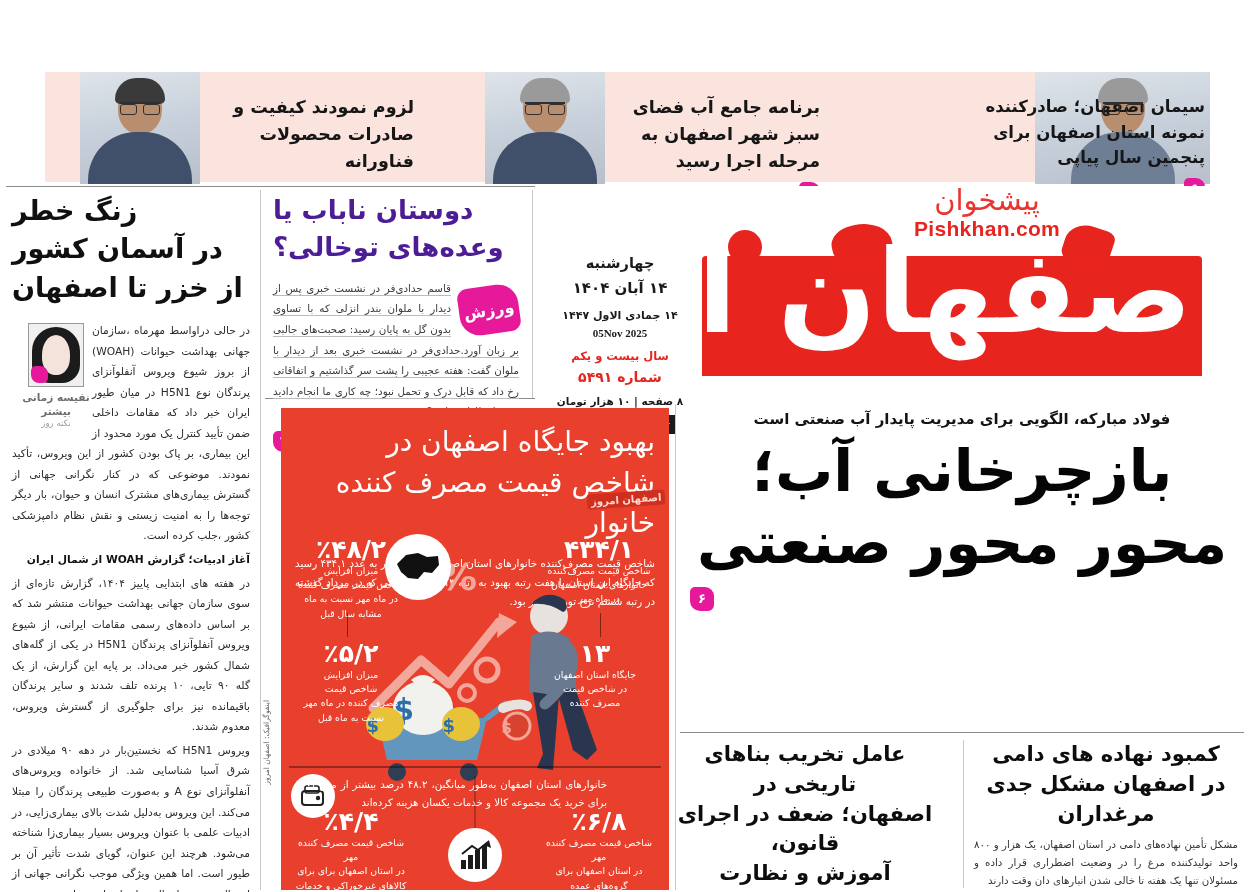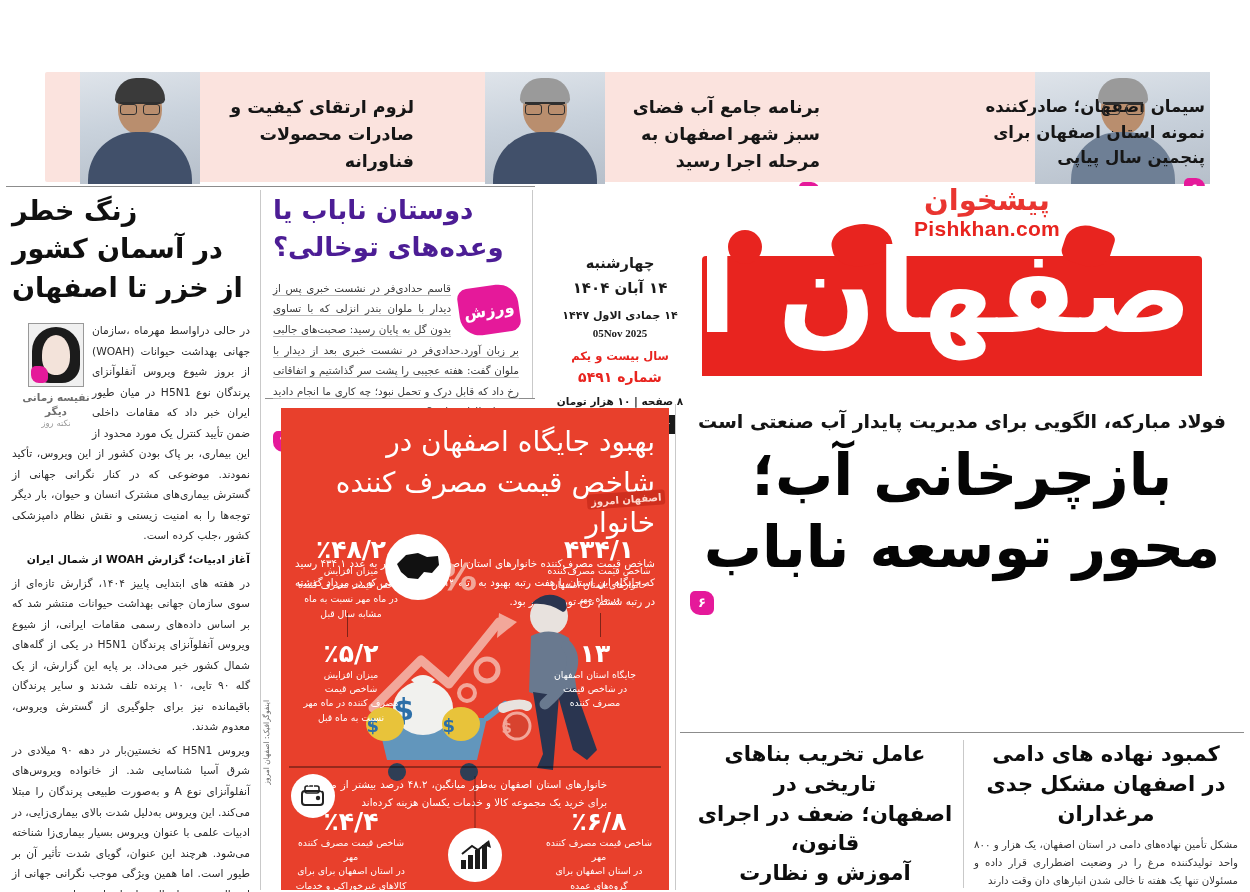--- a/index.html
+++ b/index.html
@@ -188,21 +188,21 @@
   .pishkhan-wm {
     position: absolute;
     right: 190px; top: 0px;
     text-align: center;
     z-index: 5;
     pointer-events: none;
   }
   .pishkhan-fa {
     color: #e8241f;
     font-size: 29px;
-    font-weight: bold;
+    font-weight: normal;
     opacity: .92;
     line-height: 1;
   }
   .pishkhan-en {
     color: #e8241f;
     font-size: 21px;
     font-weight: bold;
     letter-spacing: .3px;
     margin-top: 2px;
     font-family: Liberation Sans, sans-serif;
@@ -436,21 +436,21 @@
   .art-layer { position: absolute; inset: 0; pointer-events: none; }
 
   
   .main-story {
     position: absolute;
     right: 0px; top: 402px;
     width: 576px; height: 330px;
     padding: 8px 12px 0 12px;
   }
   .ms-kicker {
-    font-size: 19px;
+    font-size: 15px;
     font-weight: bold;
     text-align: center;
     color: #141414;
     margin-bottom: 8px;
   }
   .ms-head {
     font-size: 58px;
     font-weight: bold;
     line-height: 1.24;
     text-align: center;
@@ -472,21 +472,21 @@
   .ms-badge-row .pagebadge { position: absolute; left: 4px; top: -2px; }
 
   
   .box {
     position: absolute;
     top: 736px;
     height: 154px;
     padding: 4px 12px 0 12px;
   }
   .bx-1 { right: 0px;   width: 288px; }
-  .bx-2 { right: 280px; width: 290px; }
+  .bx-2 { right: 300px; width: 290px; }
   .bx-title {
     font-size: 21px;
     font-weight: bold;
     line-height: 1.42;
     text-align: center;
     color: #0d0d0d;
     margin-bottom: 7px;
   }
   .bx-body {
     font-size: 10.2px;
@@ -514,21 +514,21 @@
     <div class="banner-strip"></div>
 
     <div class="ph-pres">
       <div class="photo-face suit-grey">
         <div class="photo-hair grey"></div>
         <div class="photo-glass"></div>
       </div>
     </div>
 
     <div class="banner-cell bn-1">
-      <div class="banner-text">لزوم ارتقای کیفیت و صادرات محصولات فناورانه</div>
+      <div class="banner-text">لزوم نمودند کیفیت و صادرات محصولات فناورانه</div>
     </div>
 
     <div class="banner-photo ph-b">
       <div class="photo-face">
         <div class="photo-hair grey"></div>
         <div class="photo-glass"></div>
       </div>
     </div>
 
     <div class="banner-cell bn-2">
@@ -592,21 +592,21 @@
     <div class="op-title" style="white-space:pre-line;">زنگ خطر
 در آسمان کشور
 از خزر تا اصفهان</div>
 
     <div class="op-author">
       <div class="op-avatar">
         <div class="hair"></div>
         <div class="face"></div>
         <div class="badge"></div>
       </div>
-      <div class="op-author-name">نفیسه زمانی دیگر</div>
+      <div class="op-author-name">نفیسه زمانی بیشتر</div>
       <div class="op-author-role">نکته روز</div>
     </div>
 
     <div class="op-body">
       <p>در حالی دراواسط مهرماه ،سازمان جهانی بهداشت حیوانات (WOAH) از بروز شیوع ویروس آنفلوآنزای پرندگان نوع H5N1 در میان طیور ایران خبر داد که مقامات داخلی ضمن تأیید کنترل یک مورد محدود از این بیماری، بر پاک بودن کشور از این ویروس، تأکید نمودند. موضوعی که در کنار نگرانی جهانی از گسترش بیماری‌های مشترک انسان و حیوان، بار دیگر توجه‌ها را به امنیت زیستی و نقش نظام دامپزشکی کشور ،جلب کرده است.</p>
       <p class="op-sub">آغاز ادبیات؛ گزارش WOAH از شمال ایران</p>
       <p>در هفته های ابتدایی پاییز ۱۴۰۴، گزارش تازه‌ای از سوی سازمان جهانی بهداشت حیوانات منتشر شد که بر اساس داده‌های رسمی مقامات ایرانی، از شیوع ویروس آنفلوآنزای پرندگان H5N1 در یکی از گله‌های شمال کشور خبر می‌داد. بر پایه این گزارش، از یک گله ۹۰ تایی، ۱۰ پرنده تلف شدند و سایر پرندگان باقیمانده نیز برای جلوگیری از گسترش ویروس، معدوم شدند.</p>
       <p>ویروس H5N1 که نخستین‌بار در دهه ۹۰ میلادی در شرق آسیا شناسایی شد. از خانواده ویروس‌های آنفلوآنزای نوع A و به‌صورت طبیعی پرندگان را مبتلا می‌کند. این ویروس به‌دلیل شدت بالای بیماری‌زایی، در ادبیات علمی با عنوان ویروس بسیار بیماری‌زا شناخته می‌شود. هرچند این عنوان، گویای شدت تأثیر آن بر طیور است. اما همین ویژگی موجب نگرانی جهانی از احتمال جهش و انتقال به انسان‌ها شده است.</p>
 
     </div>
@@ -737,21 +737,21 @@
 در استان اصفهان برای برای
 کالاهای غیرخوراکی و خدمات</div>
     </div>
   </div>
 
   <div class="v-credit">اینفوگرافیک: اصفهان امروز</div>
 
   <div class="main-story">
     <div class="ms-kicker">فولاد مبارکه، الگویی برای مدیریت پایدار آب صنعتی است</div>
     <div class="ms-head" style="white-space:pre-line;">بازچرخانی آب؛
-محور توسعه ناباب</div>
+محور محور صنعتی</div>
     <div class="ms-badge-row">
       <span class="pagebadge big">۶</span>
     </div>
   </div>
 
   <div class="box bx-1">
     <div class="bx-title" style="white-space:pre-line;">کمبود نهاده های دامی
 در اصفهان مشکل جدی
 مرغداران</div>
     <div class="bx-body">مشکل تأمین نهاده‌های دامی در استان اصفهان، یک هزار و ۸۰۰ واحد تولیدکننده مرغ را در وضعیت اضطراری قرار داده و مسئولان تنها یک هفته تا خالی شدن انبارهای دان وقت دارند</div>

